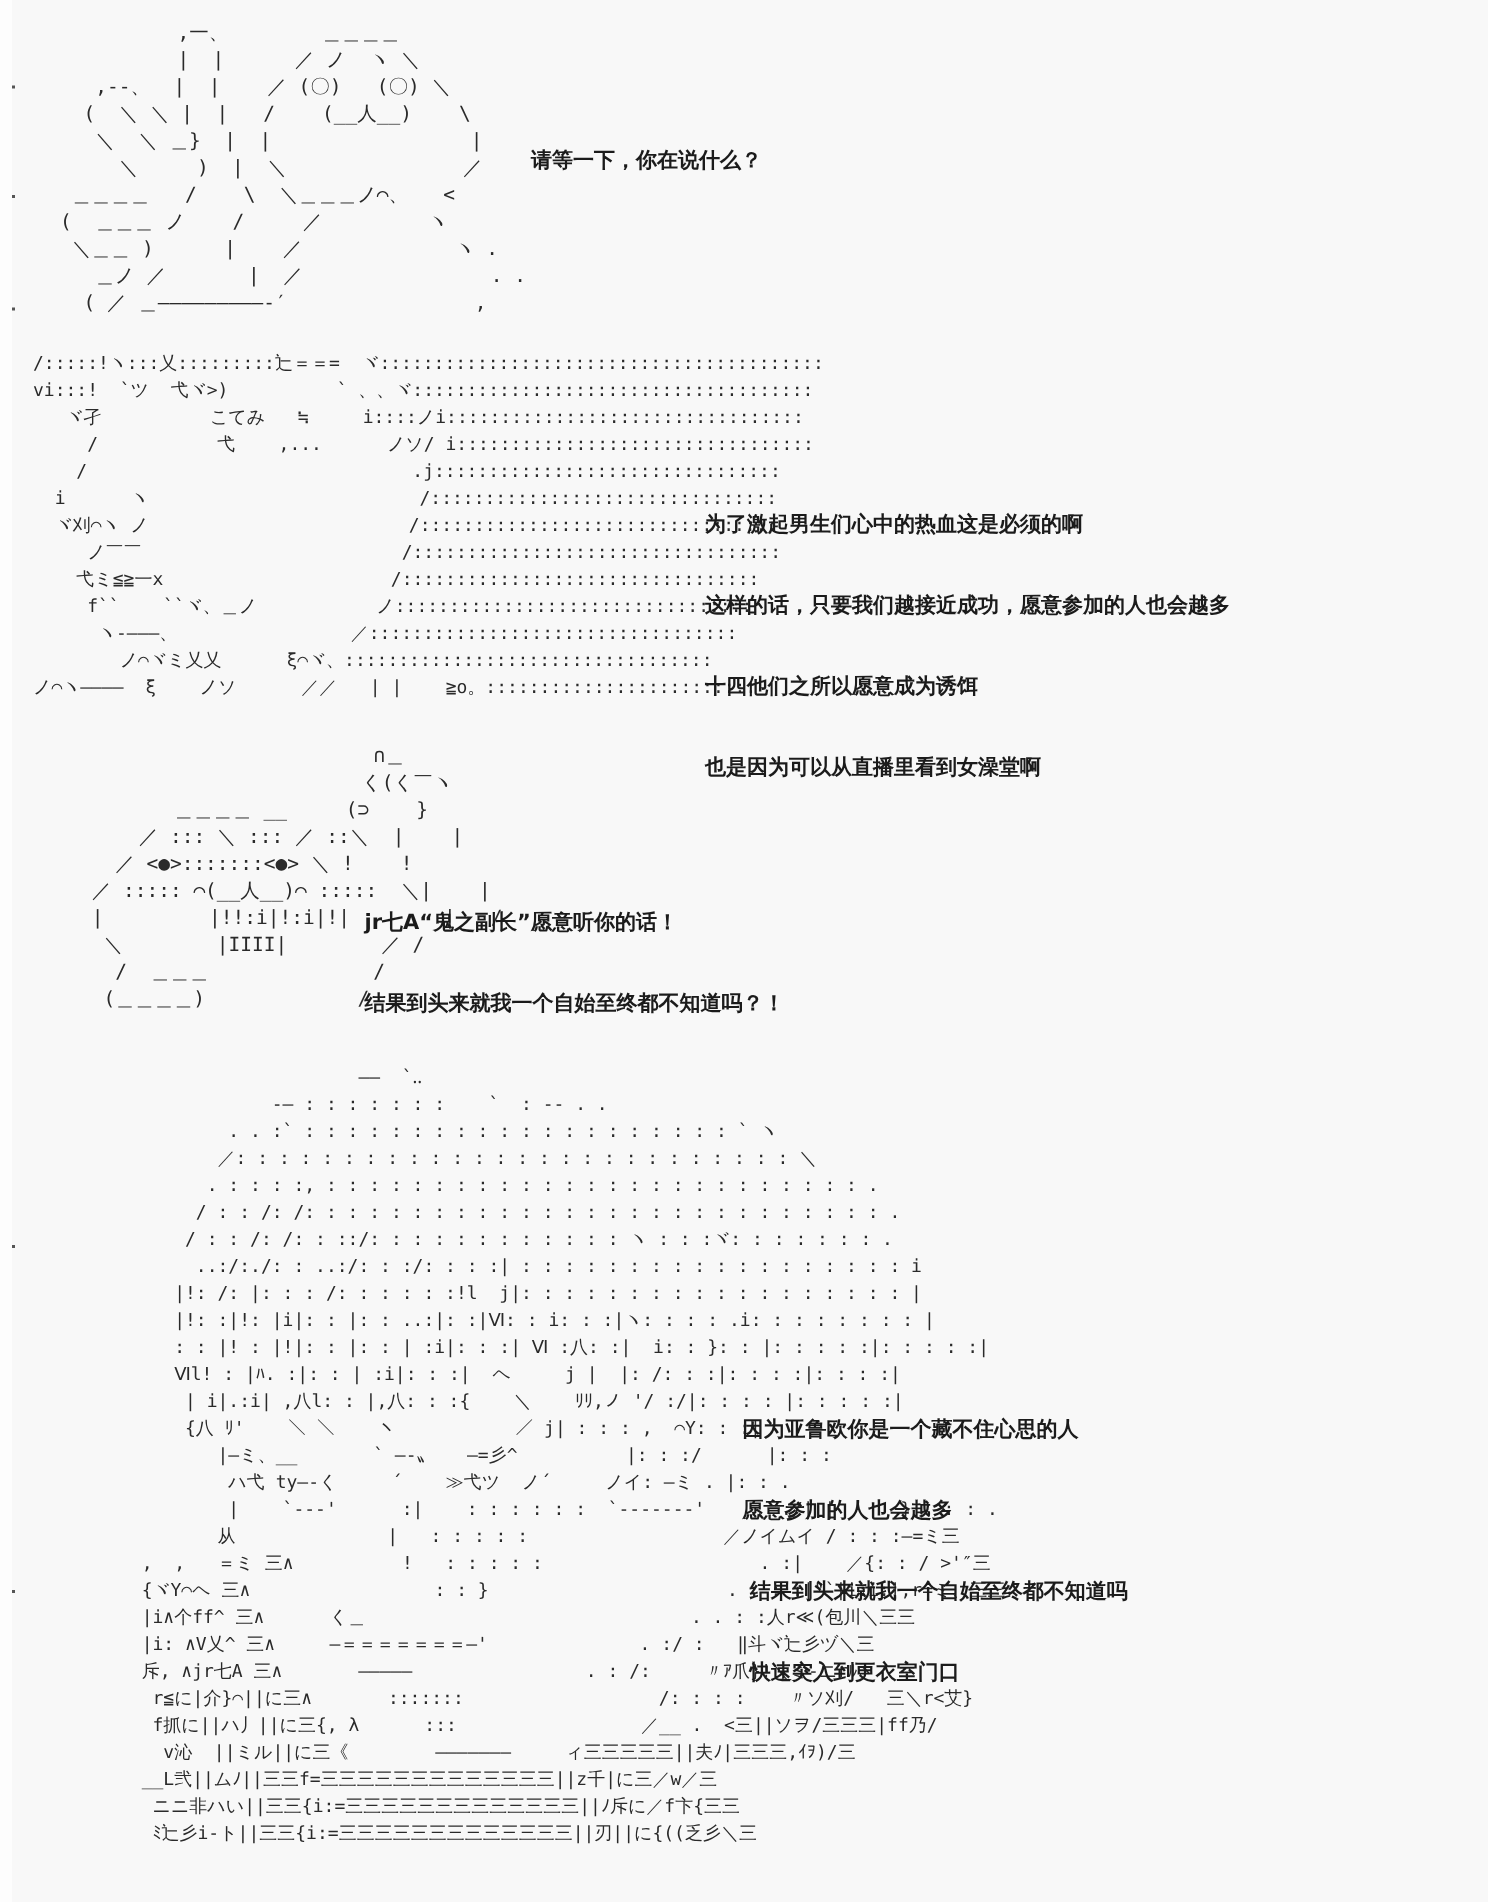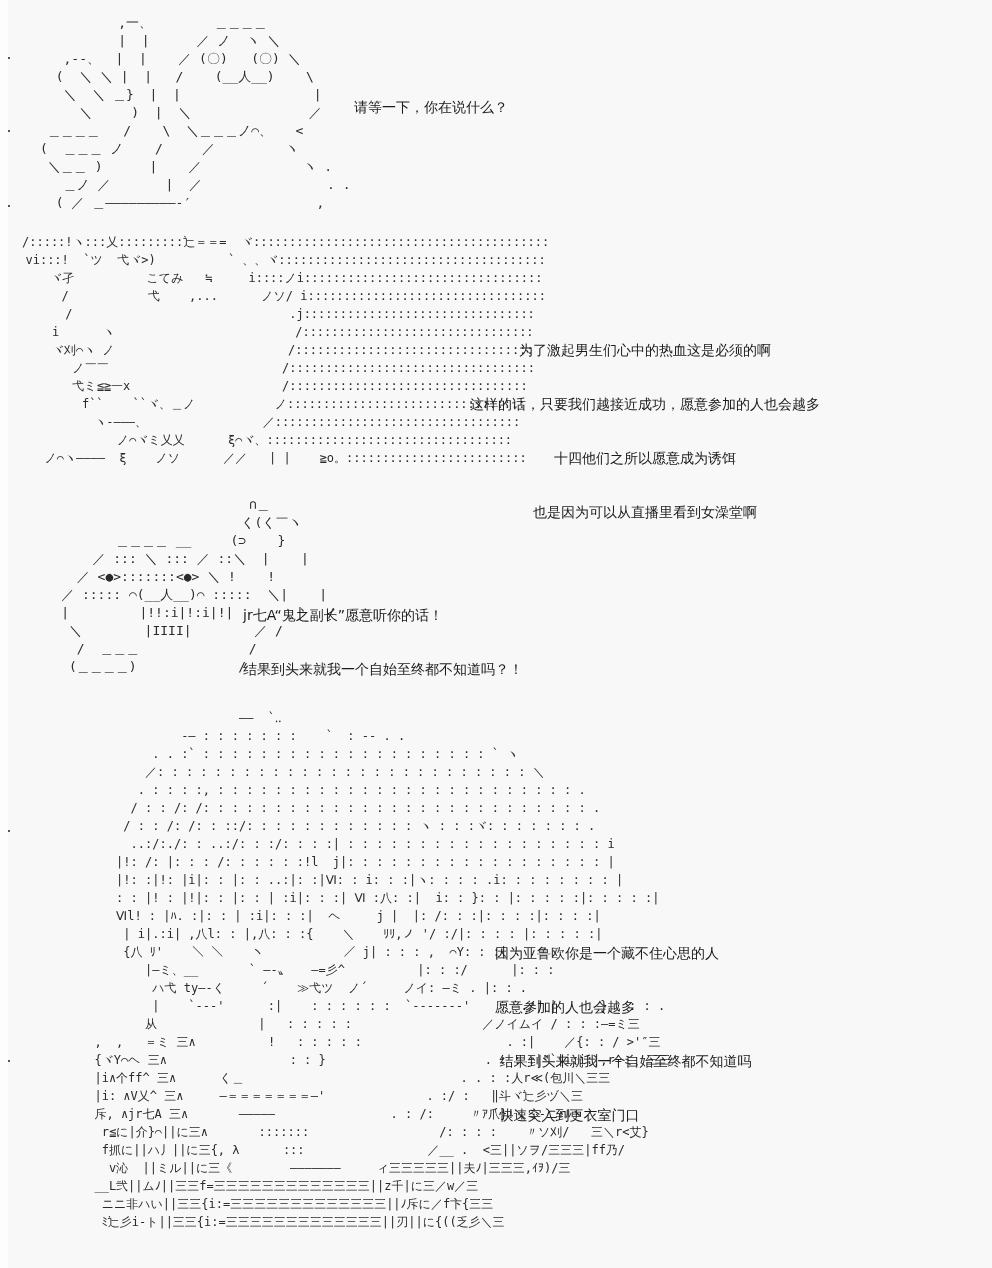--- a/index.html
+++ b/index.html
@@ -24,41 +24,42 @@
     font-size: 13px; line-height: 18px;
     white-space: pre; color: #2a2a2a;
     letter-spacing: 0px;
   }
   .aa .ln { display: block; height: 18px; }
   .dialogue {
     position: absolute; margin: 0;
     font-family: "DejaVu Sans", "Liberation Sans", sans-serif;
     font-size: 14px; line-height: 18px; color: #1b1b1b;
     white-space: pre;
+    font-weight: bold;
   }
   .dialogue .ln { display: block; height: 18px; }
 </style>
 </head>
 <body>
 
 <div class="left-strip"></div>
 <div class="edge-dot" style="top:57px"></div>
 <div class="edge-dot" style="top:130px"></div>
 <div class="edge-dot" style="top:205px"></div>
 <div class="edge-dot" style="top:830px"></div>
 <div class="edge-dot" style="top:1060px"></div>
 
 <section class="panel" style="left:0;top:0;width:992px;height:210px;">
   <pre class="aa" style="left:40px;top:14px;"><span class="ln">          ,一、        ＿＿＿＿</span><span class="ln">          |  |      ／ ノ  ヽ ＼</span><span class="ln">   ,--、  |  |    ／ (〇)   (〇) ＼</span><span class="ln">  (  ＼ ＼ |  |   /    (__人__)    \</span><span class="ln">   ＼  ＼ ＿}  |  |                 |</span><span class="ln">     ＼     )  |  ＼               ／</span><span class="ln"> ＿＿＿＿   /    \  ＼＿＿＿ノ⌒、   &lt;</span><span class="ln">(  ＿＿＿ ノ    /     ／         ヽ</span><span class="ln"> ＼＿＿ )      |    ／             ヽ .</span><span class="ln">   ＿ノ ／       |  ／                . .</span><span class="ln">  ( ／ ＿―――――――――‐′                ,</span></pre>
   <div class="dialogue" style="left:354px;top:62px;">
     <span class="ln">请等一下，你在说什么？</span>
   </div>
 </section>
 
-<section class="panel" style="left:0;top:225px;width:940px;height:255px;text-align:center;">
+<section class="panel" style="left:0;top:225px;width:940px;height:255px;">
   <pre class="aa" style="left:22px;top:8px;font-size:12px;"><span class="ln">/:::::!ヽ:::乂:::::::::辷＝＝=  ヾ:::::::::::::::::::::::::::::::::::::::::</span><span class="ln">vi:::!  `ツ  弋ヾ&gt;)          ` 、、ヾ:::::::::::::::::::::::::::::::::::::</span><span class="ln">   ヾ孑          こてみ   ≒     i::::ノi:::::::::::::::::::::::::::::::::</span><span class="ln">     /           弋    ,...      ノソ/ i:::::::::::::::::::::::::::::::::</span><span class="ln">    /                              .j::::::::::::::::::::::::::::::::</span><span class="ln">  i      ヽ                         /::::::::::::::::::::::::::::::::</span><span class="ln">  ヾ刈⌒ヽ ノ                        /:::::::::::::::::::::::::::::::::</span><span class="ln">     ノ￣￣                        /::::::::::::::::::::::::::::::::::</span><span class="ln">    弋ミ≦≧一x                     /:::::::::::::::::::::::::::::::::</span><span class="ln">     f``    ``ヾ、＿ノ           ノ:::::::::::::::::::::::::::::::::</span><span class="ln">      ヽ-―――、                ／::::::::::::::::::::::::::::::::::</span><span class="ln">        ノ⌒ヾミ乂乂      ξ⌒ヾ、::::::::::::::::::::::::::::::::::</span><span class="ln">ノ⌒ヽ――――  ξ    ノソ      ／／   | |    ≧o。:::::::::::::::::::::::::</span></pre>
   <div class="dialogue" style="left:470px;top:80px;">
     <span class="ln">为了激起男生们心中的热血这是必须的啊</span>
     <span class="ln">这样的话，只要我们越接近成功，愿意参加的人也会越多</span>
     <span class="ln">十四他们之所以愿意成为诱饵</span>
     <span class="ln">也是因为可以从直播里看到女澡堂啊</span>
   </div>
 </section>
 
 <section class="panel" style="left:0;top:490px;width:992px;height:200px;">

